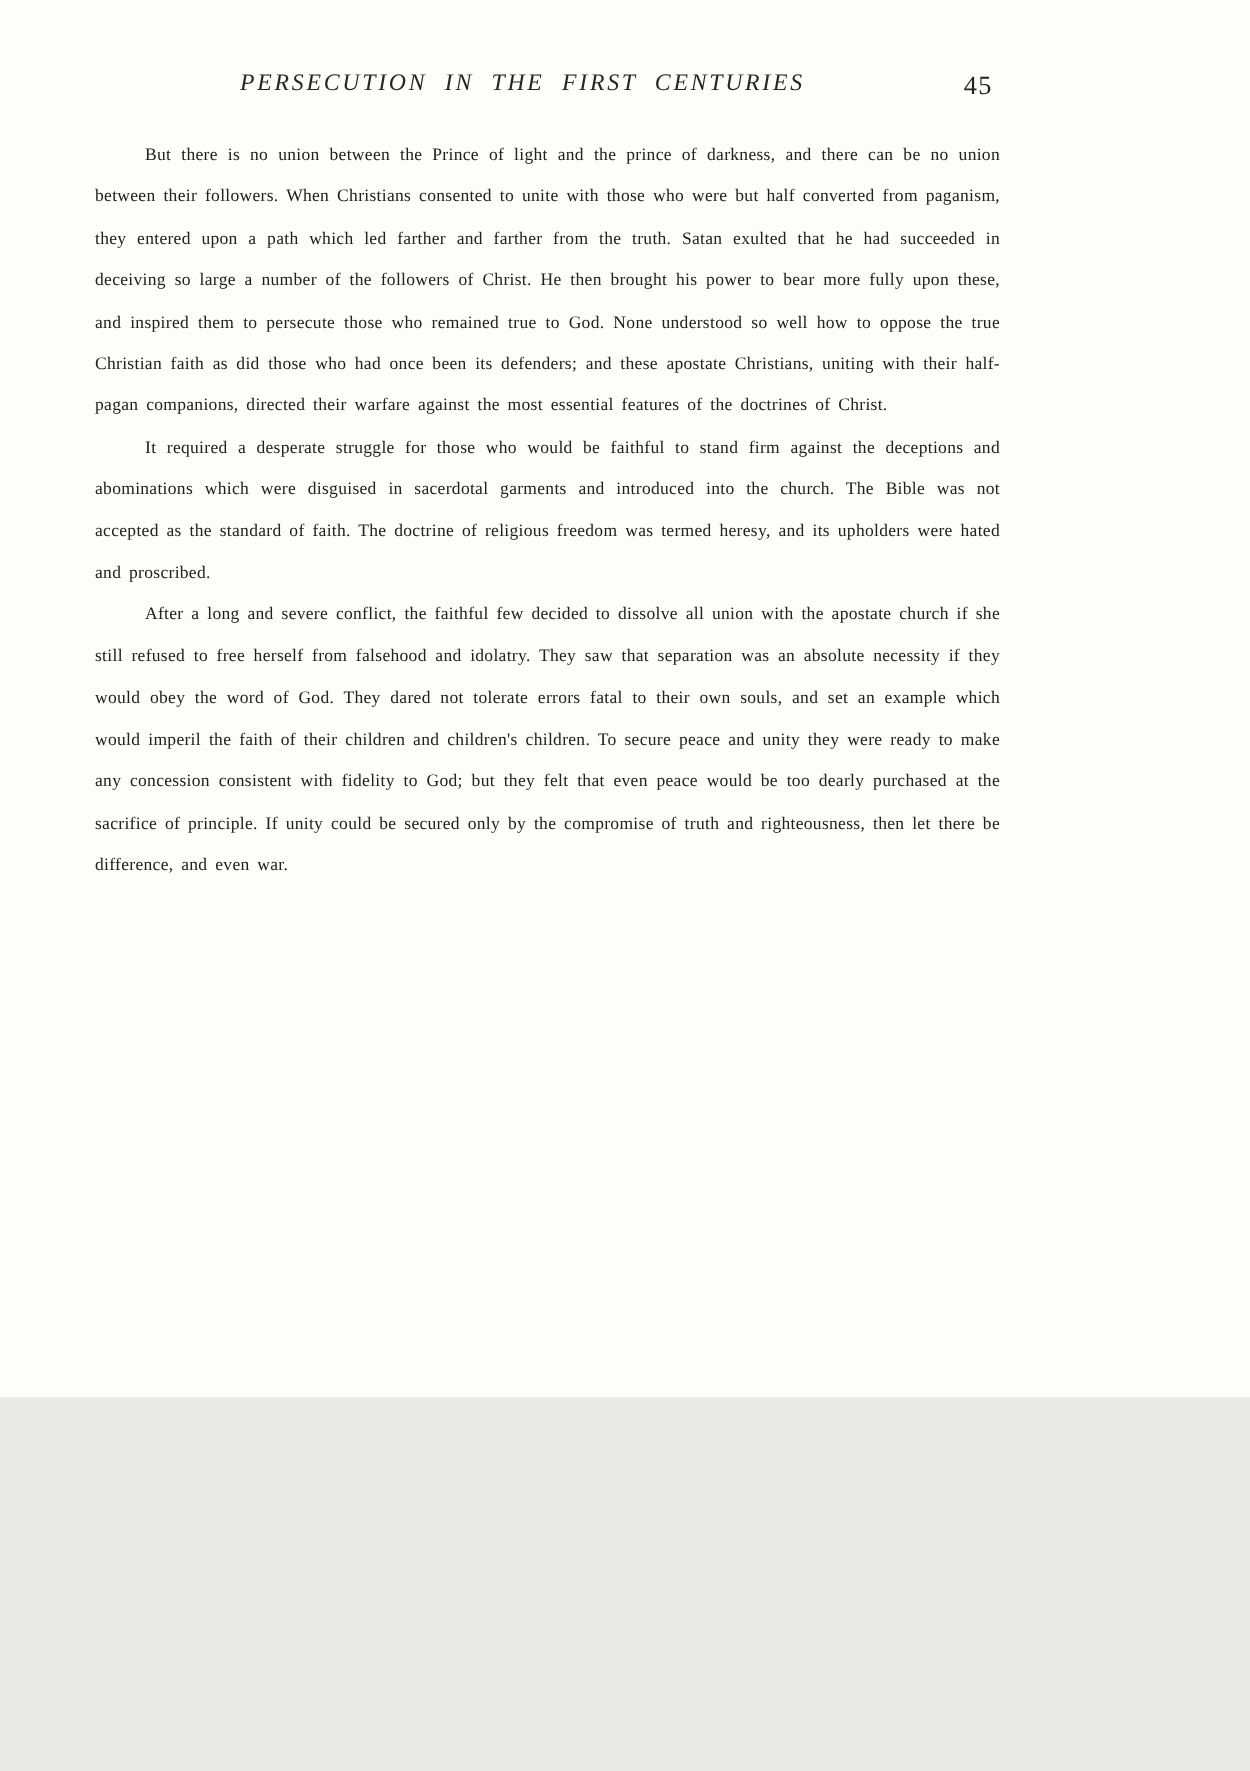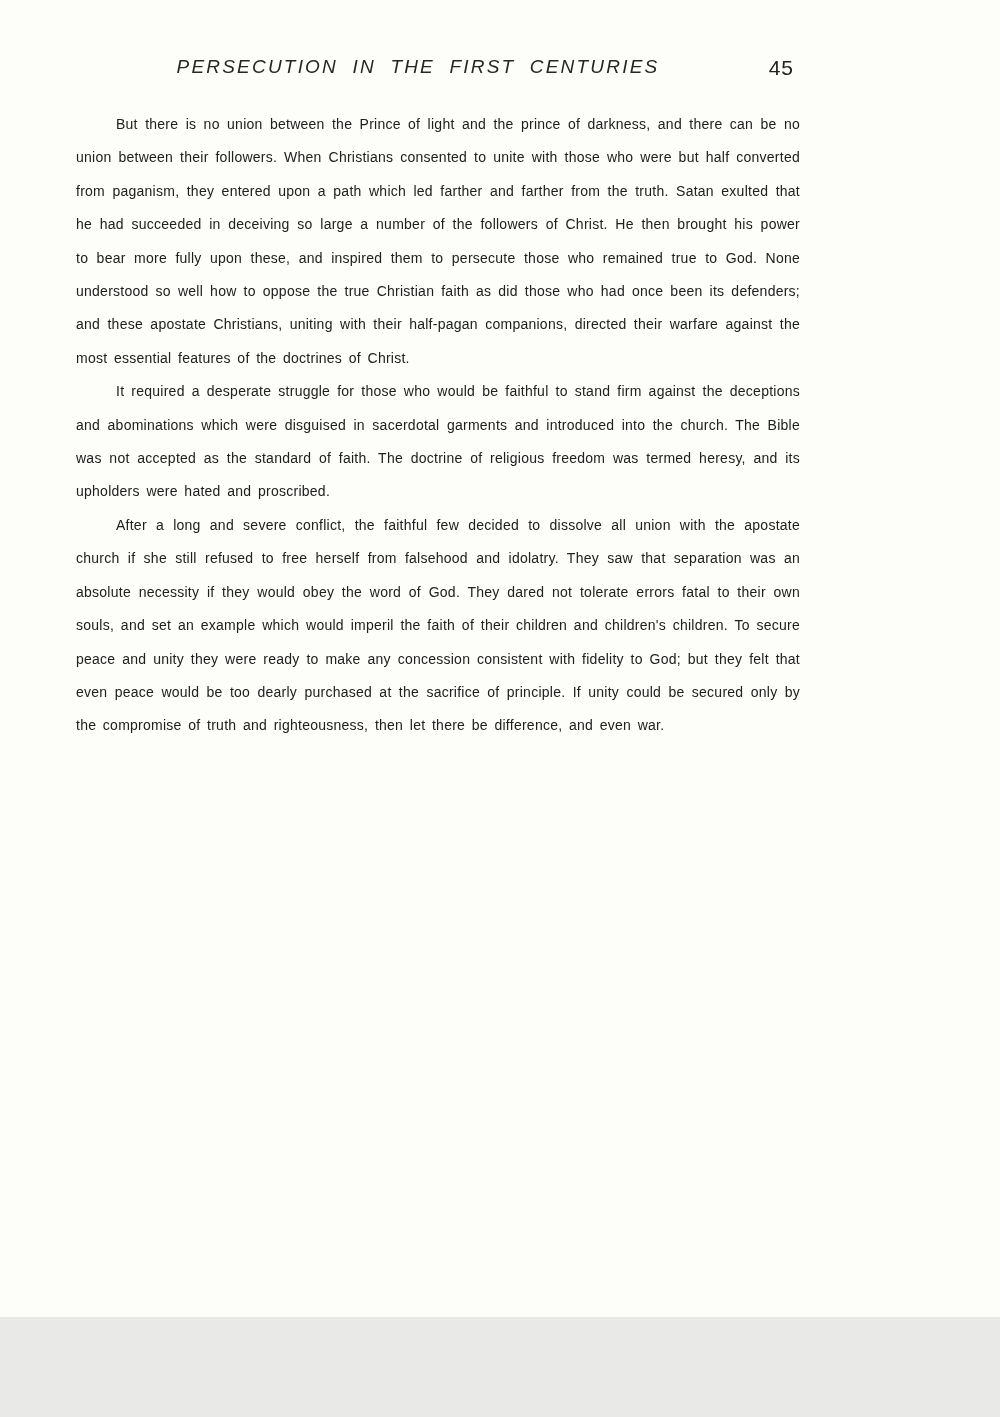--- a/index.html
+++ b/index.html
@@ -3,25 +3,25 @@
 <meta charset="utf-8">
 <style>
   html, body {
     margin: 0;
     padding: 0;
     background: #e9e9e7;
   }
   .page {
     position: relative;
     width: 1000px;
-    height: 1317px;
+    height: 1118px;
     margin: 0 auto;
     background: #fdfdfa;
     overflow: hidden;
-    font-family: Liberation Sans, sans-serif;
+    font-family: Liberation Serif, serif;
     color: #1f1f1f;
   }
   .text-column {
     position: absolute;
     left: 76px;
     top: 56px;
     width: 724px;
   }
   .running-header {
     position: relative;

